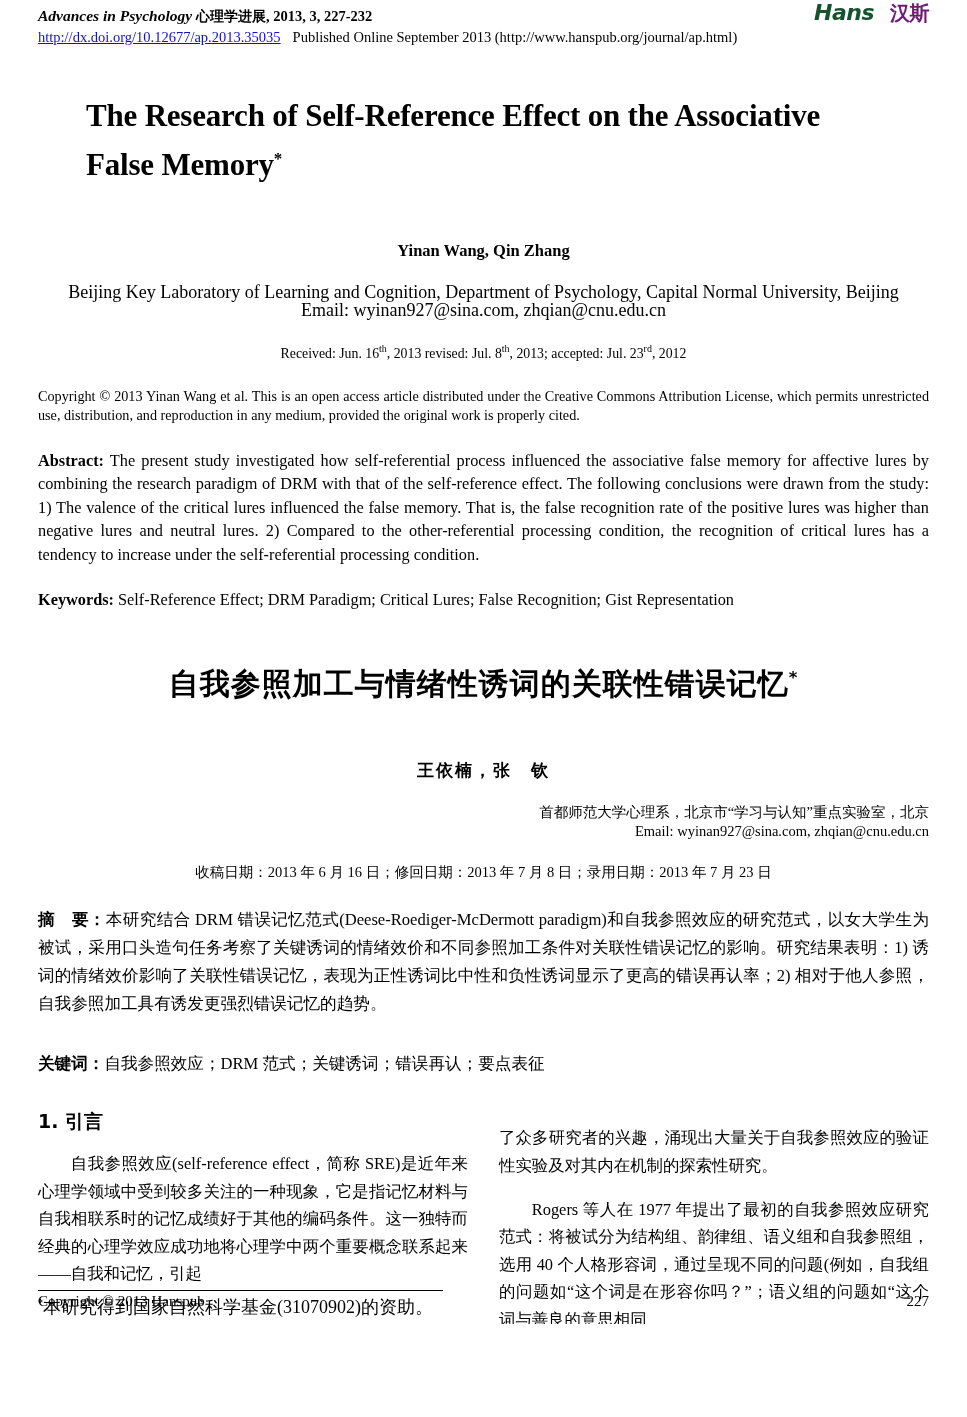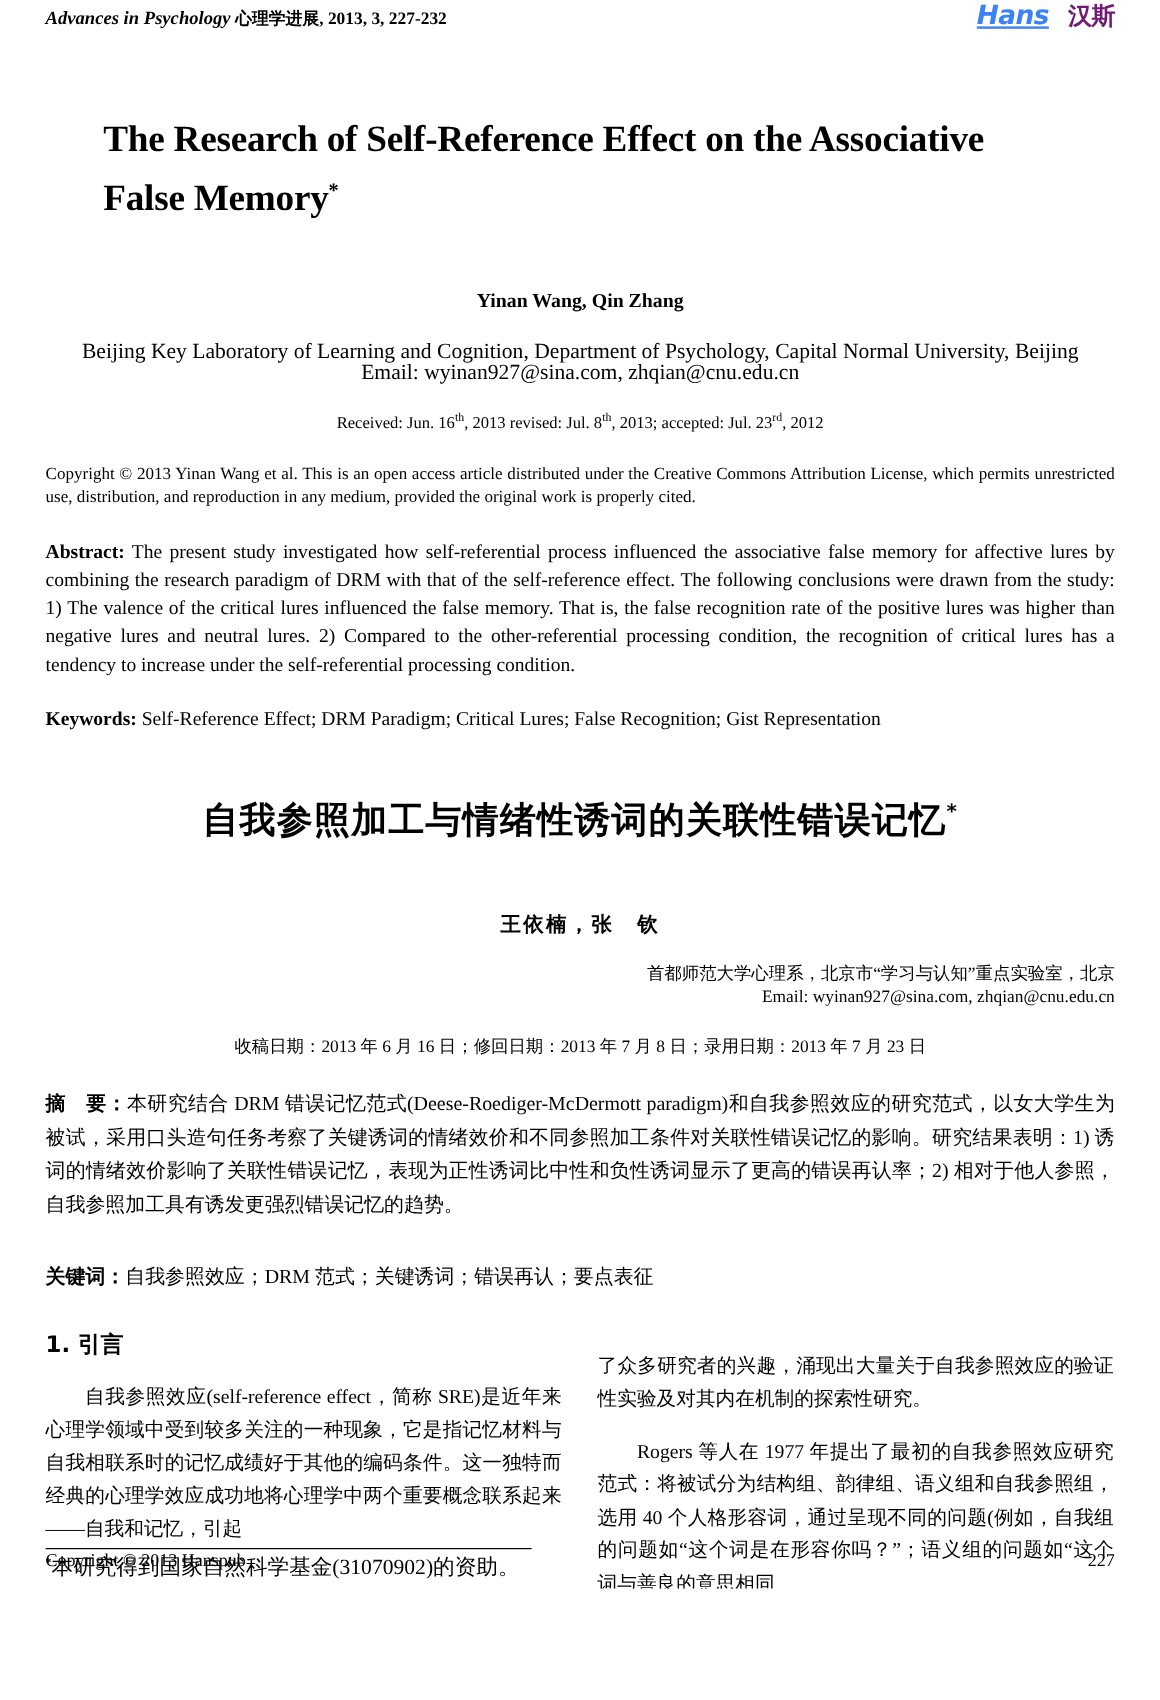--- a/index.html
+++ b/index.html
@@ -63,21 +63,21 @@
     position: absolute;
     right: 0;
     top: 0px;
     font-family: "DejaVu Sans", sans-serif;
     font-weight: bold;
     font-style: italic;
     font-size: 22px;
     letter-spacing: -0.5px;
     white-space: nowrap;
   }
-  .brand .brand-en { color: #3b82f6; text-decoration: underline; }
+  .brand .brand-en { color: #14532d; }
   .brand .brand-cn {
     color: #701a75;
     font-style: normal;
     font-size: 20px;
     margin-left: 16px;
   }
 
   
   .title {
     font-size: 31px;
@@ -182,20 +182,21 @@
     margin-top: 32px;
     text-align: justify;
   }
 
   
   .body-columns {
     margin-top: 30px;
     display: flex;
     gap: 30px;
     align-items: flex-start;
+    justify-content: space-between;
   }
   .col {
     width: 430px;
     position: relative;
   }
   .section-heading {
     font-family: "DejaVu Sans", sans-serif;
     font-weight: bold;
     font-size: 19px;
     line-height: 26px;
@@ -241,20 +242,23 @@
 </head>
 <body>
 
 <div class="page">
 
   <div class="masthead">
     <div class="masthead-line1">
       <span>Advances in Psychology</span>
       <span class="journal-cn">心理学进展</span><span class="issue">, 2013, 3, 227-232</span>
     </div>
+    <div class="masthead-line2">
+      <a class="doi-link" href="#">http://dx.doi.org/10.12677/ap.2013.35035</a><span class="published-online">Published Online September 2013 (http://www.hanspub.org/journal/ap.html)</span>
+    </div>
     <div class="brand">
       <span class="brand-en">Hans</span><span class="brand-cn">汉斯</span>
     </div>
   </div>
 
   <h1 class="title">
     <span>The Research of Self-Reference Effect on the Associative</span><br>
     <span>False Memory</span><sup class="star">*</sup>
   </h1>
 

